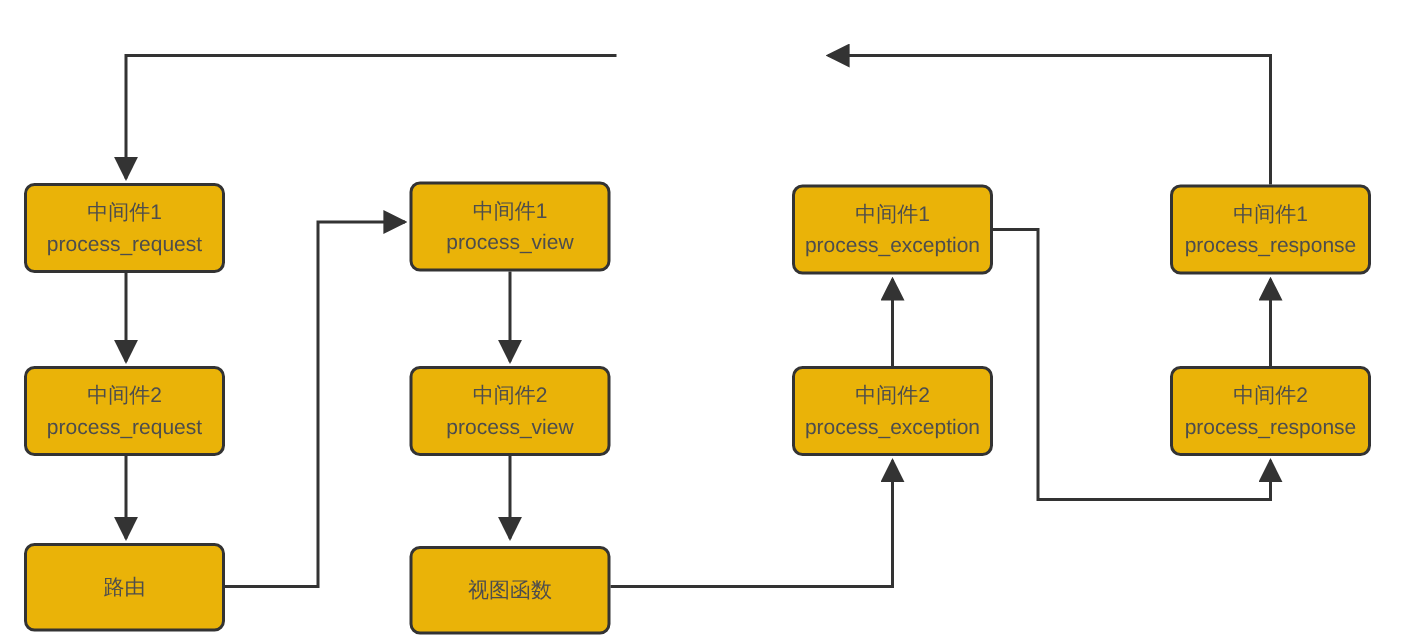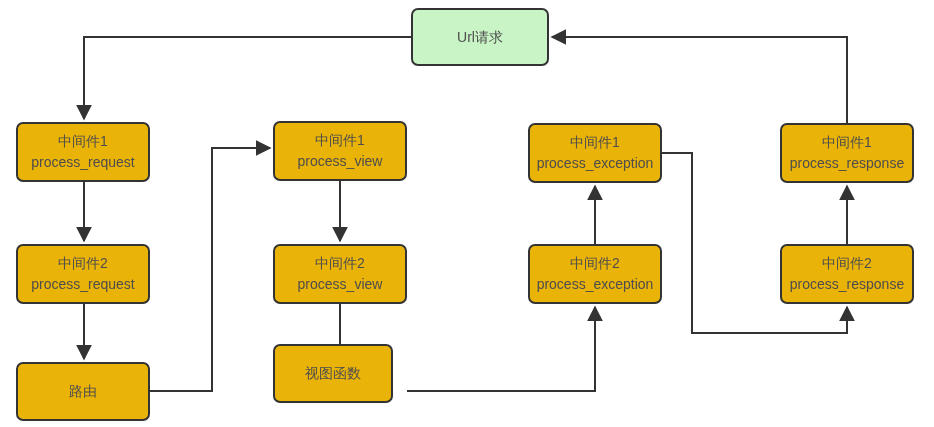--- a/index.html
+++ b/index.html
@@ -34,21 +34,21 @@
     z-index: 2;
   }
   .node span { white-space: nowrap; }
 
   #n-url  { left: 411px; top: 8px;   width: 138px; height: 58px; }
   #n-c1b1 { left: 16px;  top: 122px; width: 134px; height: 60px; }
   #n-c1b2 { left: 16px;  top: 244px; width: 134px; height: 60px; }
   #n-c1b3 { left: 16px;  top: 362px; width: 134px; height: 59px; text-align: center; }
   #n-c2b1 { left: 273px; top: 121px; width: 134px; height: 60px; }
   #n-c2b2 { left: 273px; top: 244px; width: 134px; height: 60px; }
-  #n-c2b3 { left: 273px; top: 344px; width: 120px; height: 59px; }
+  #n-c2b3 { left: 273px; top: 364px; width: 134px; height: 59px; }
   #n-c3b1 { left: 528px; top: 123px; width: 134px; height: 60px; }
   #n-c3b2 { left: 528px; top: 244px; width: 134px; height: 60px; }
   #n-c4b1 { left: 780px; top: 123px; width: 134px; height: 60px; }
   #n-c4b2 { left: 780px; top: 244px; width: 134px; height: 60px; }
 
   polyline {
     fill: none;
     stroke: #333333;
     stroke-width: 2;
   }
@@ -70,23 +70,20 @@
     <polyline points="150,391 212,391 212,148 270,148" marker-end="url(#arrow)"></polyline>
     <polyline points="340,181 340,241" marker-end="url(#arrow)"></polyline>
     <polyline points="340,304 340,359" marker-end="url(#arrow)"></polyline>
     <polyline points="407,391 595,391 595,307" marker-end="url(#arrow)"></polyline>
     <polyline points="595,244 595,186" marker-end="url(#arrow)"></polyline>
     <polyline points="662,153 692,153 692,333 847,333 847,307" marker-end="url(#arrow)"></polyline>
     <polyline points="847,244 847,186" marker-end="url(#arrow)"></polyline>
     <polyline points="847,123 847,37 552,37" marker-end="url(#arrow)"></polyline>
   </svg>
 
-  <div class="node" id="n-url" style="background: rgb(201, 244, 197);">
-    <span>Url请求</span>
-  </div>
 
   <div class="node" id="n-c1b1">
     <span>中间件1</span>
     <span>process_request</span>
   </div>
   <div class="node" id="n-c1b2">
     <span>中间件2</span>
     <span>process_request</span>
   </div>
   <div class="node" id="n-c1b3">

